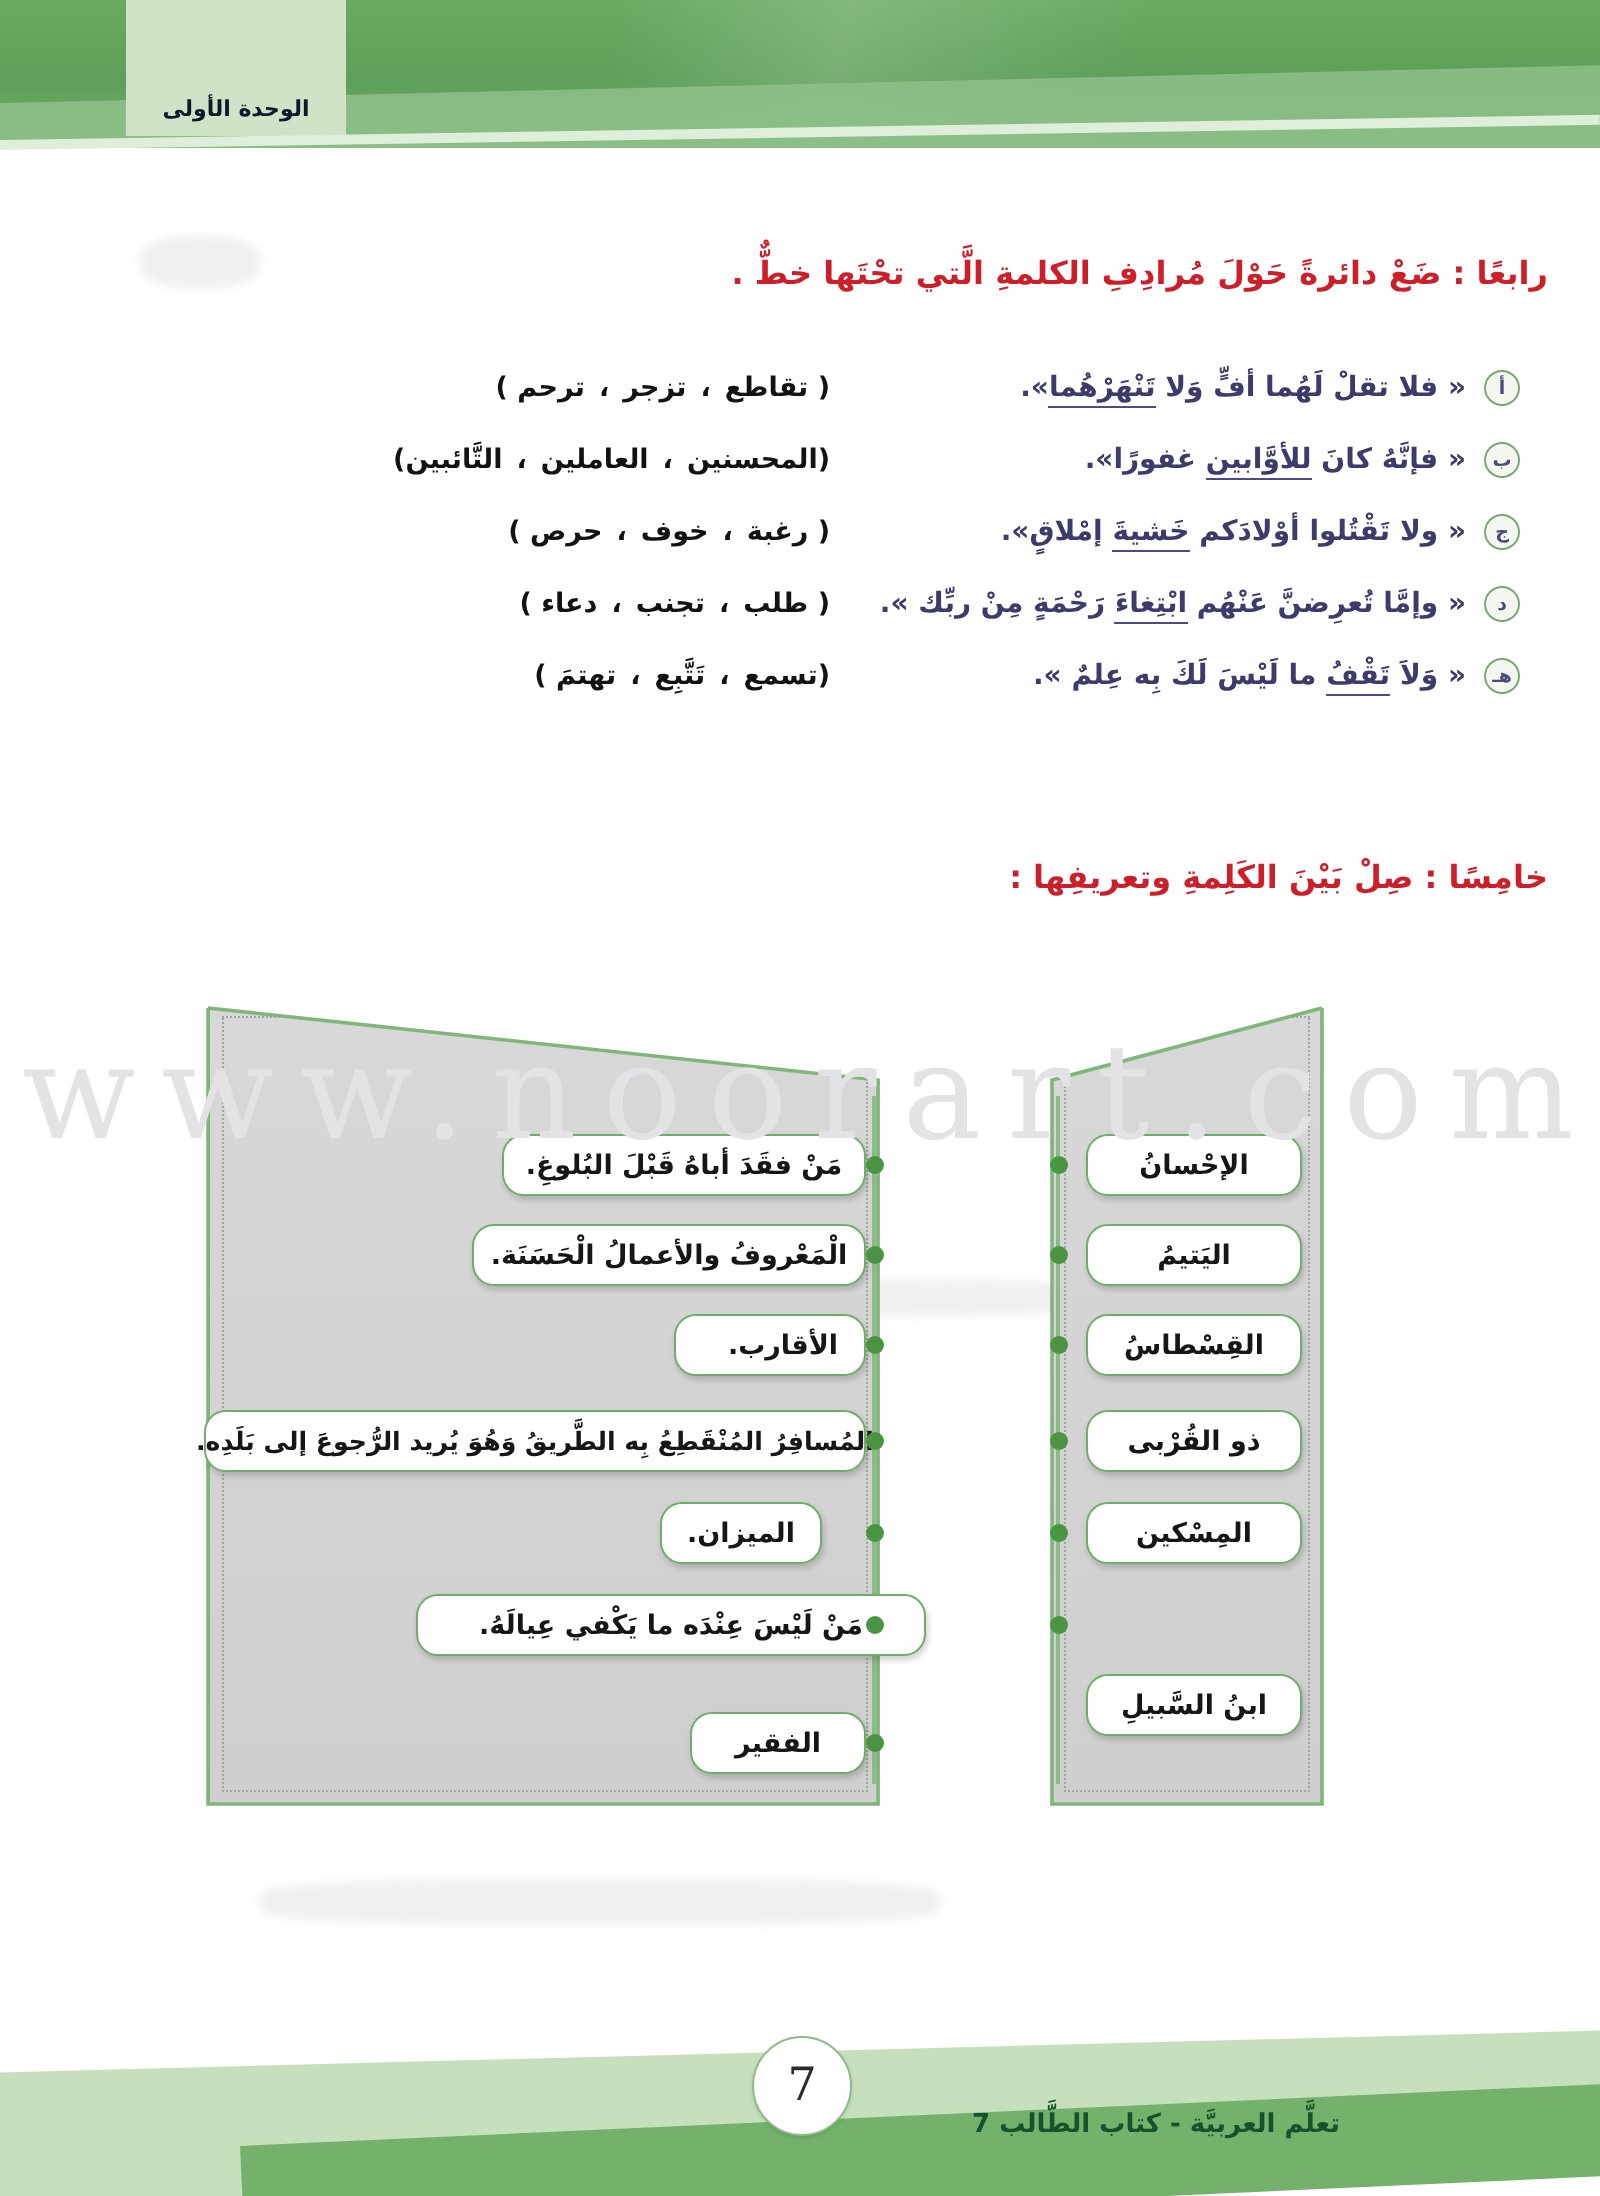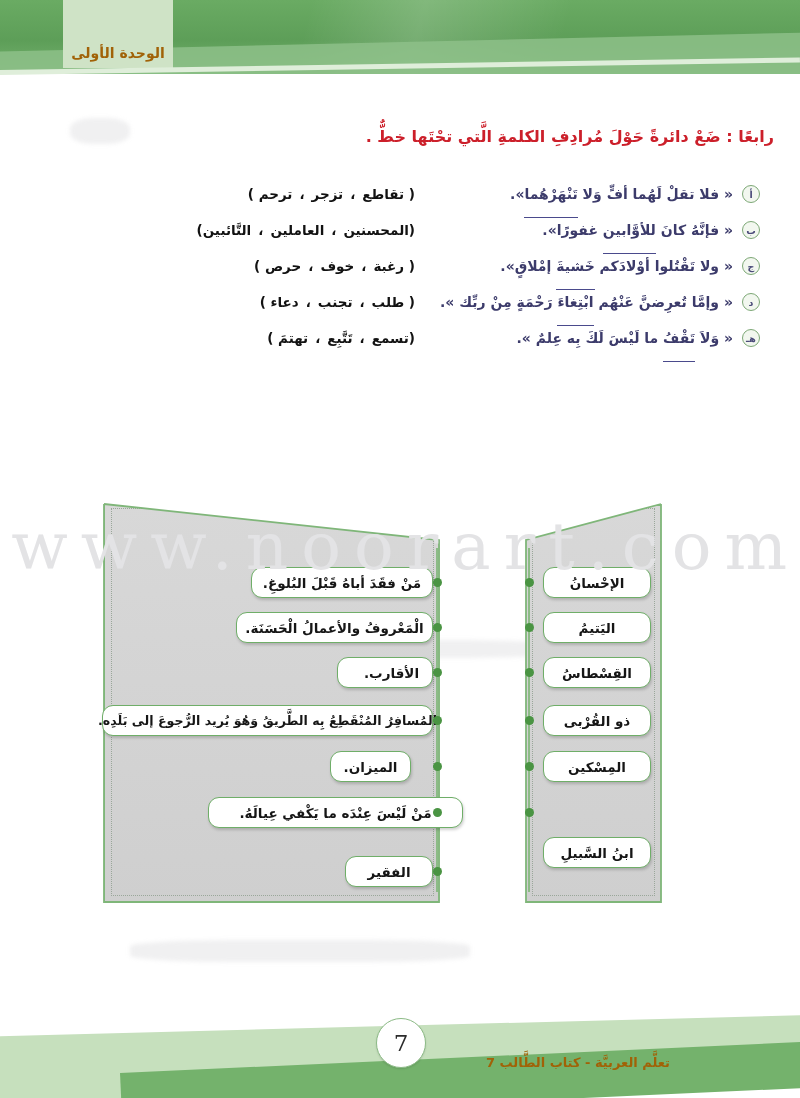--- a/index.html
+++ b/index.html
@@ -48,23 +48,23 @@
     left: 63px; top: 0;
     width: 110px; height: 68px;
     background: #cfe3c6;
     display: flex;
     align-items: flex-end;
     justify-content: center;
     padding-bottom: 7px;
     box-sizing: border-box;
   }
   .unit-label {
-    font-size: 14px;
-    font-weight: bold;
-    color: #a16207;
+    font-size: 11px;
+    font-weight: bold;
+    color: #0f172a;
     letter-spacing: .5px;
     white-space: nowrap;
   }
   .header-underline {
     position: absolute;
     left: 0; top: 70px;
     width: 800px; height: 5px;
     background: #dfeeda;
     transform: rotate(-0.9deg);
     transform-origin: left center;
@@ -127,21 +127,21 @@
   .q-text {
     flex: 0 0 auto;
     font-size: 14px;
     font-weight: bold;
     color: #3c3b6b;
     white-space: nowrap;
   }
   .q-text u {
     text-decoration: none;
     border-bottom: 1.2px solid #4a4a8c;
-    padding-bottom: 15px;
+    padding-bottom: 1px;
   }
   .q-choices {
     position: absolute;
     right: 385px;
     font-size: 13.5px;
     font-weight: bold;
     color: #121212;
     white-space: nowrap;
     letter-spacing: .2px;
   }
@@ -228,21 +228,21 @@
     width: 760px; height: 46px;
     background: #74b26c;
     transform: rotate(-2.6deg);
     transform-origin: left top;
   }
   .footer-text {
     position: absolute;
     right: 130px; top: 1055px;
     font-size: 13px;
     font-weight: bold;
-    color: #a16207;
+    color: #14532d;
     white-space: nowrap;
     z-index: 6;
   }
   .page-circle {
     position: absolute;
     left: 376px; top: 1018px;
     width: 48px; height: 48px;
     border-radius: 50%;
     background: #ffffff;
     border: 1.6px solid #8cbb86;
@@ -312,20 +312,21 @@
     <div class="q-row">
       <span class="q-marker">هـ</span>
       <span class="q-text"><span>« وَلاَ </span><u>تَقْفُ</u><span> ما لَيْسَ لَكَ بِه عِلمٌ ».</span></span>
       <span class="q-choices">(<span>تسمع</span><span class="sep">،</span><span>تَتَّبِع</span><span class="sep">،</span><span>تهتمَ</span>&nbsp;)</span>
     </div>
 
   </div>
 
   <div class="watermark">www.noorart.com</div>
 
+  <div class="sec-heading" id="heading5">خامِسًا : صِلْ بَيْنَ الكَلِمةِ وتعريفِها :</div>
 
   <div class="match-area">
 
     <div class="panel" id="panel-left">
       <div class="dots"></div>
     </div>
     <div class="panel" id="panel-right">
       <div class="dots"></div>
     </div>
 

